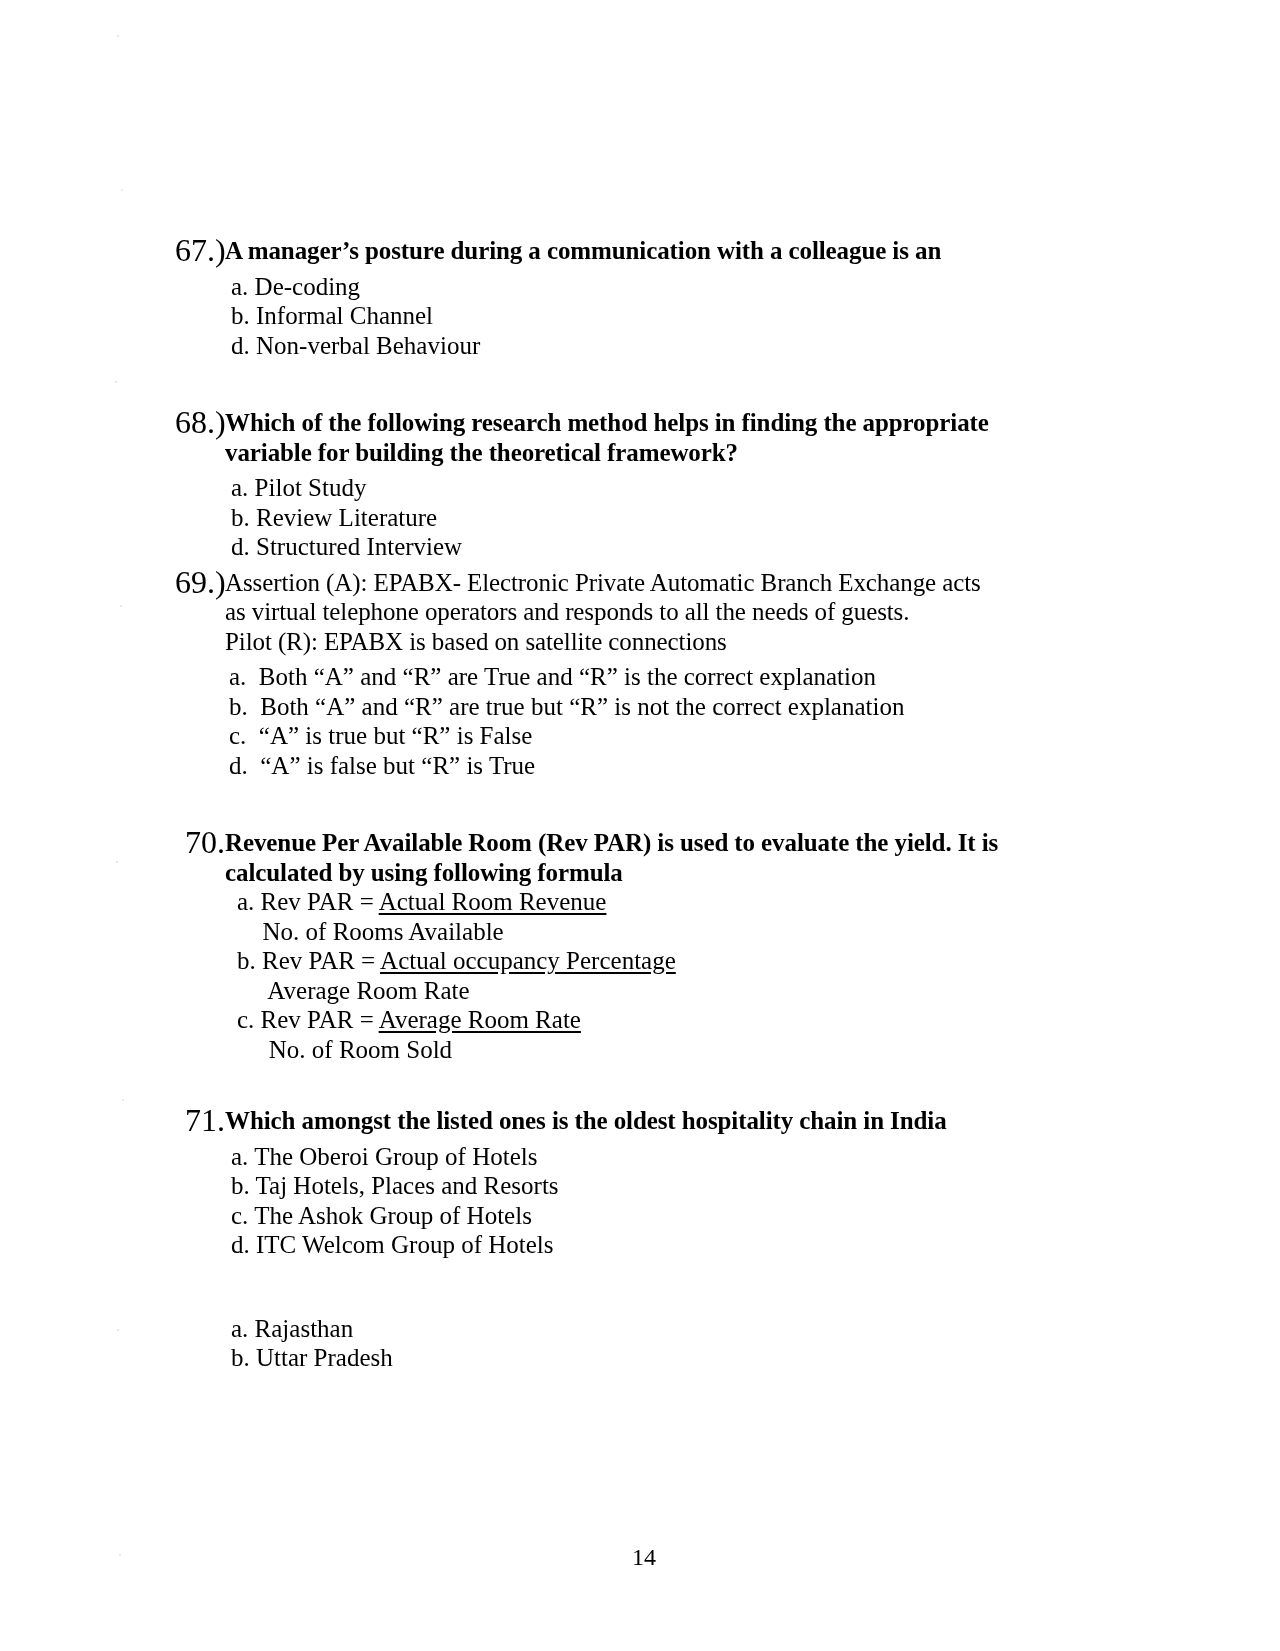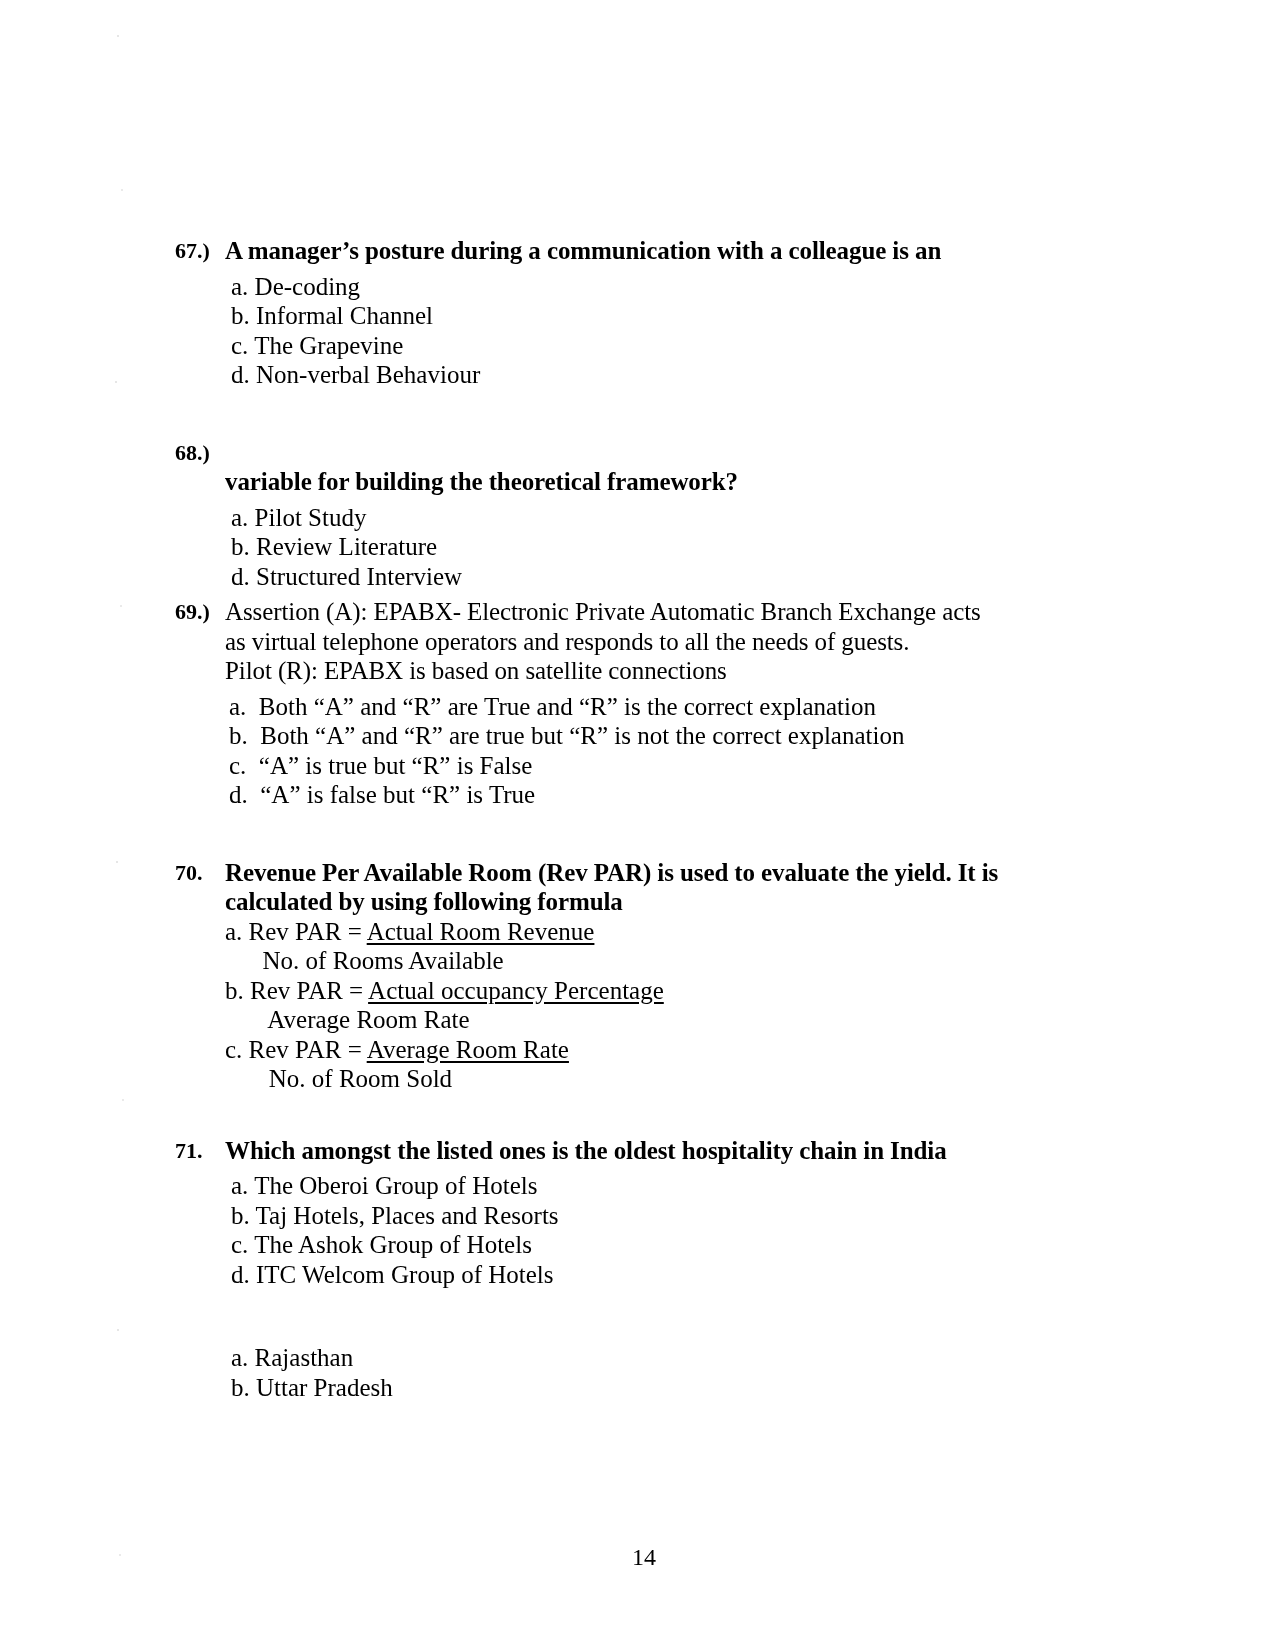--- a/index.html
+++ b/index.html
@@ -50,23 +50,24 @@
     position: relative;
     margin-bottom: 0;
   }
   .q-head {
     display: flex;
     align-items: flex-start;
   }
   .q-num {
     flex: 0 0 auto;
     width: 50px;
-    font-weight: bold;
-    font-size: 22px;
-    line-height: 29.5px;
+    font-weight: normal;
+    font-size: 32px;
+    line-height: 29.5px;
+    text-align: right;
   }
   .q-stem {
     flex: 1 1 auto;
     font-weight: bold;
     font-size: 25px;
     line-height: 29.5px;
     letter-spacing: -0.1px;
   }
   .q-stem.plainbody {
     font-weight: normal;
@@ -90,20 +91,21 @@
   }
 
   
   .frac-option {
     font-size: 25px;
     line-height: 29.5px;
     padding-left: 50px;
   }
   .frac-line1 {
     white-space: pre;
+    margin-left: 12px;
   }
   .frac-num {
     text-decoration: underline;
     text-underline-offset: 3px;
   }
   .frac-den {
     display: block;
     white-space: pre;
   }
 
@@ -131,32 +133,31 @@
     <div class="q-block">
       <div class="q-head">
         <div class="q-num">67.)</div>
         <div class="q-stem">
           <span>A manager’s posture during a communication with a colleague is an</span><br>
         </div>
       </div>
       <ul class="options">
         <li class="option">a. De-coding</li>
         <li class="option">b. Informal Channel</li>
-        <li class="option">c. The Grapevine</li>
         <li class="option">d. Non-verbal Behaviour</li>
       </ul>
     </div>
 
     <div class="gap-lg"></div>
 
     <div class="q-block">
       <div class="q-head">
         <div class="q-num">68.)</div>
         <div class="q-stem">
-          <br>
+          <span>Which of the following research method helps in finding the appropriate</span><br>
           <span>variable for building the theoretical framework?</span>
         </div>
       </div>
       <ul class="options">
         <li class="option">a. Pilot Study</li>
         <li class="option">b. Review Literature</li>
         <li class="option">d. Structured Interview</li>
       </ul>
     </div>
 

